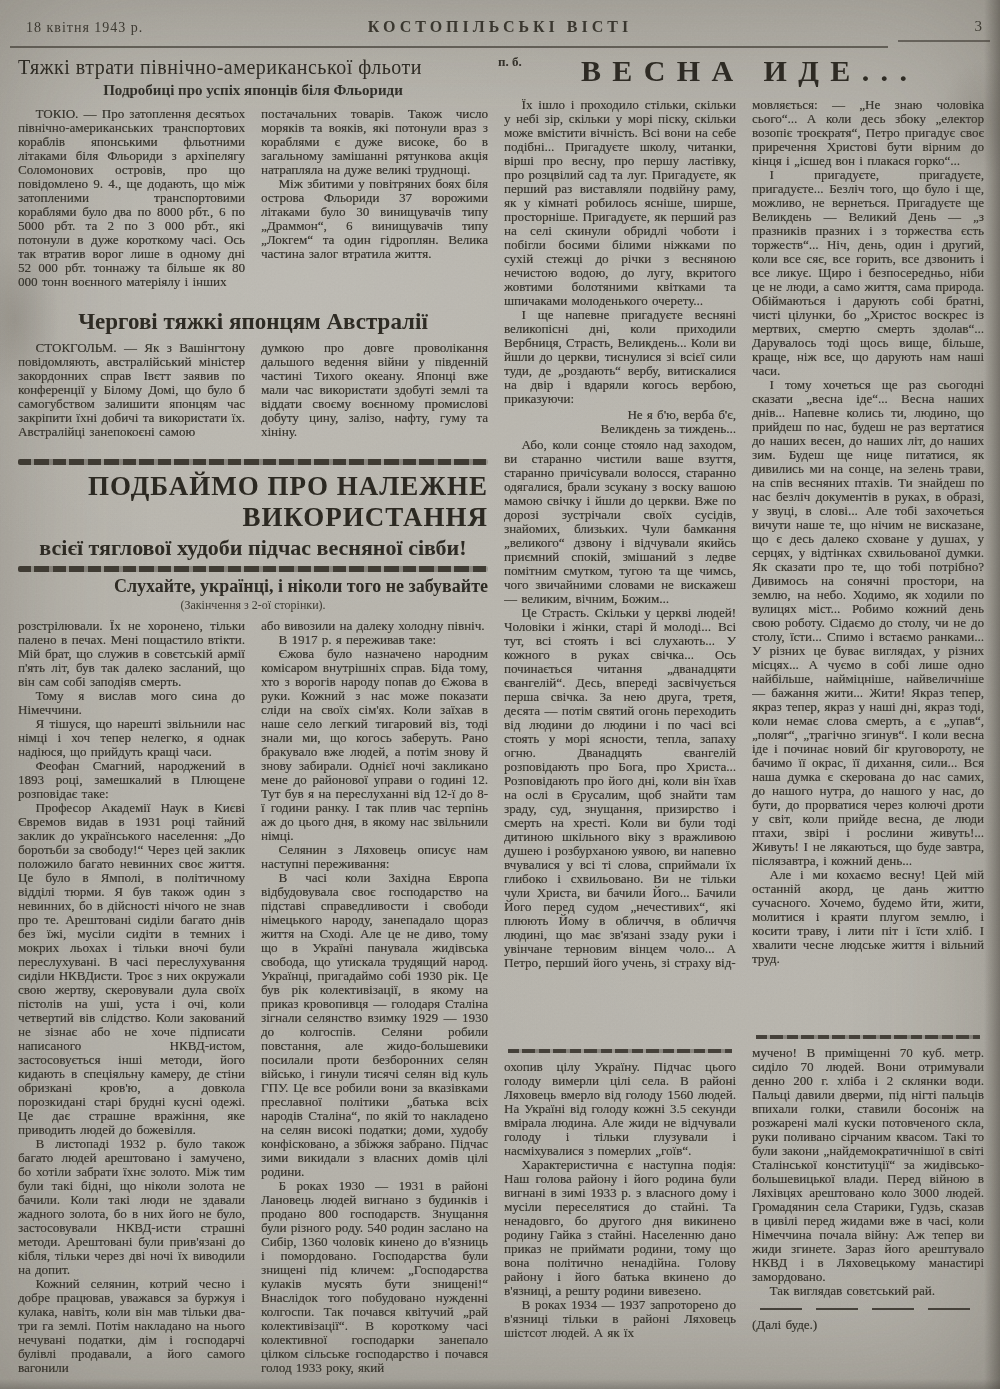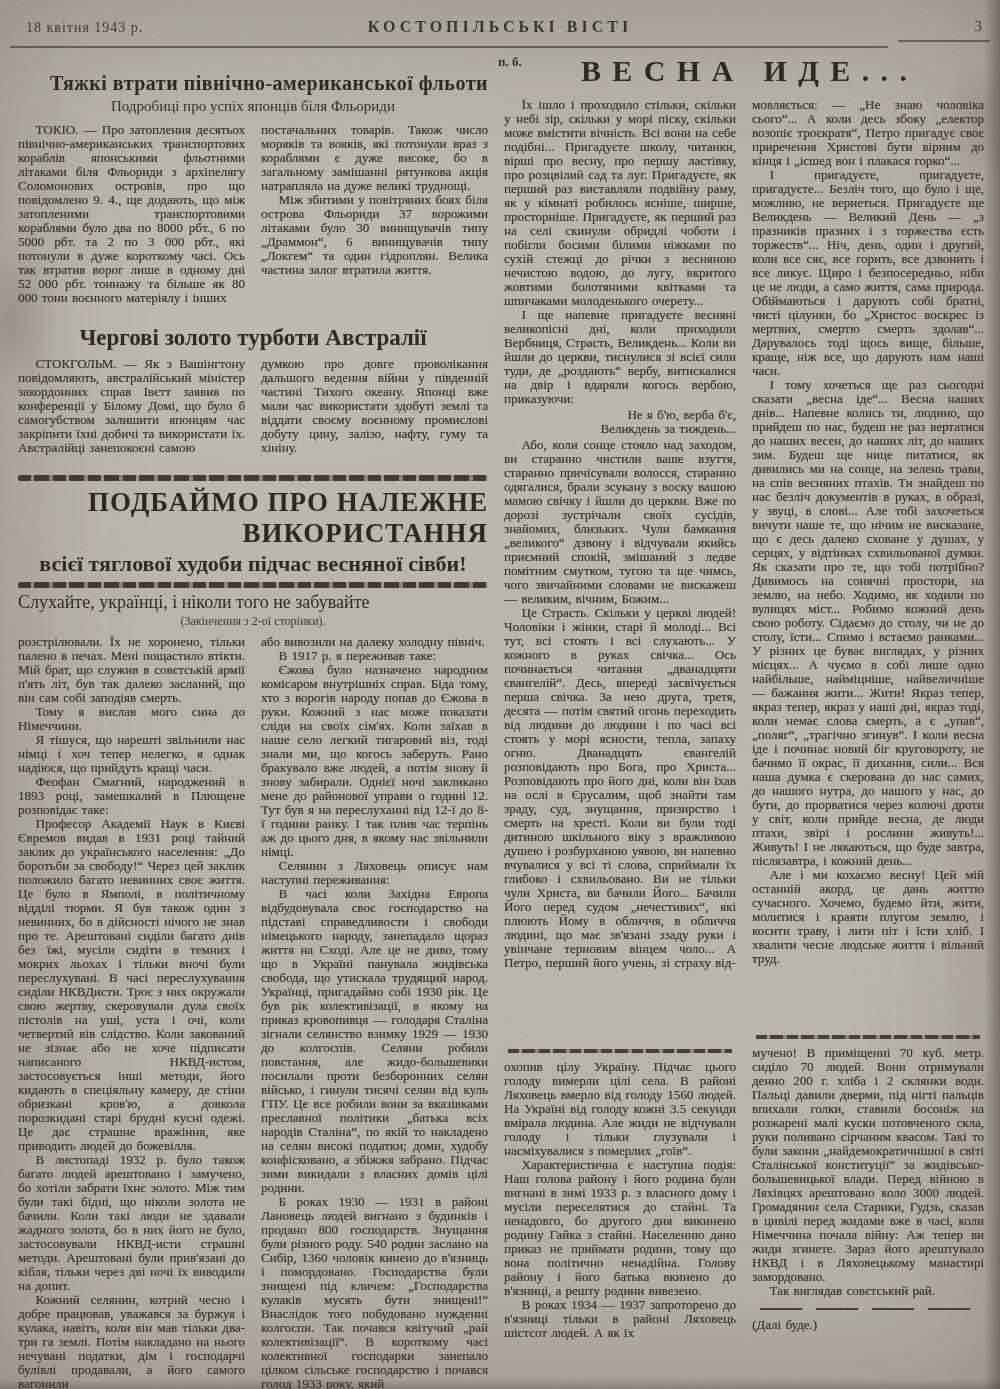--- a/index.html
+++ b/index.html
@@ -24,22 +24,22 @@
   .mh-title { position:absolute; left:0; right:0; top:2px; text-align:center;
     font-size:16px; font-weight:bold; letter-spacing:4px; color:#3a372f; }
   .mh-page { position:absolute; right:18px; top:2px; font-size:15px; color:#3c3931; }
   .mh-rule { position:absolute; top:46px; left:10px; width:878px; height:2px; background:#4a463e; opacity:.75; }
   .mh-rule-r { position:absolute; top:40px; left:898px; width:92px; height:2px; background:#4a463e; opacity:.7; }
 
   .half { position:absolute; top:54px; }
   .left-half { left:18px; width:470px; }
   .right-half { left:504px; width:480px; }
 
-  .headline1 { font-size:20px; font-weight:bold; text-align:right; margin:18px 0 3px; color:#2e2b24; letter-spacing:.5px; }
-  .subtitle1 { font-size:15px; font-weight:normal; text-align:center; margin:0 0 8px; color:#32302a; }
+  .headline1 { font-size:20px; font-weight:normal; text-align:left; margin:2px 0 3px; color:#2e2b24; letter-spacing:.5px; }
+  .subtitle1 { font-size:15px; font-weight:bold; text-align:center; margin:0 0 8px; color:#32302a; }
   .headline2 { font-size:23px; font-weight:bold; text-align:center; margin:8px 0 6px; color:#2e2b24; }
 
   .cols { display:flex; gap:16px; }
   .col { flex:1; overflow:hidden; }
   .fleet-cols { height:194px; }
   .aus-cols { height:112px; }
   .care-cols { height:792px; }
 
   .para { margin:0; font-size:13px; line-height:14px; text-align:justify;
     text-indent:1.35em; color:#39362e;
@@ -49,21 +49,21 @@
   .center-note { text-align:left; text-indent:0; margin-top:8px; }
   .rule-dash-item { height:2px; margin:10px 8px 0; text-indent:0;
     background:repeating-linear-gradient(90deg,#45413a 0 42px, transparent 42px 56px); }
 
   .banner { margin-top:6px; }
   .rule-ornate { height:6px; margin:4px 0;
     background:repeating-linear-gradient(90deg,#3f3b33 0 13px, rgba(63,59,51,.25) 13px 16px, #3f3b33 16px 31px, rgba(63,59,51,.4) 31px 35px);
     border-radius:2px; }
   .banner-l1 { font-size:27px; font-weight:bold; text-align:right; margin:6px 0 2px; color:#2c2922; letter-spacing:1px; }
   .banner-l2 { font-size:22px; font-weight:bold; text-align:center; margin:0 0 5px; color:#2e2b24; }
-  .subhead { font-size:18px; font-weight:normal; text-align:left; margin:0 0 1px; color:#2e2b24; }
+  .subhead { font-size:18px; font-weight:bold; text-align:right; margin:0 0 1px; color:#2e2b24; }
   .note { font-size:12px; text-align:center; margin:0 0 6px; color:#3c3931; }
 
   .vesna-byline { position:absolute; left:-6px; top:0; font-size:13px; font-weight:bold; color:#34312a; }
   .vesna-title { font-size:30px; font-weight:bold; text-align:center; letter-spacing:.38em;
     margin:0 0 10px; color:#2e2b24; text-indent:.38em; }
   .vesna-cols { height:1276px; }
   .vcol { display:flex; flex-direction:column; height:100%; }
   .block-a { height:944px; overflow:hidden; }
   .block-b { height:930px; overflow:hidden; }
   .block-rest { flex:1; overflow:hidden; }
@@ -104,21 +104,21 @@
     <div class="cols fleet-cols">
       <div class="col">
           <p class="para">ТОКІО. — Про затоплення десятьох північно-американських транспортових кораблів японськими фльотними літаками біля Фльориди з архіпелягу Соломонових островів, про що повідомлено 9. 4., ще додають, що між затопленими транспортовими кораблями було два по 8000 рбт., 6 по 5000 рбт. та 2 по 3 000 рбт., які потонули в дуже короткому часі. Ось так втратив ворог лише в одному дні 52 000 рбт. тоннажу та більше як 80 000 тонн воєнного матеріялу і інших</p>
         </div>
       <div class="col">
           <p class="para noindent">постачальних товарів. Також число моряків та вояків, які потонули враз з кораблями є дуже високе, бо в загальному замішанні рятункова акція натрапляла на дуже великі труднощі.</p>
           <p class="para">Між збитими у повітряних боях біля острова Фльориди 37 ворожими літаками було 30 винищувачів типу „Драммон“, 6 винищувачів типу „Локгем“ та один гідроплян. Велика частина залог втратила життя.</p>
         </div>
     </div>
 
-    <h2 class="headline2">Чергові золото турботи Австралії</h2>
+    <h2 class="headline2">Чергові тяжкі японцям Австралії</h2>
     <div class="cols aus-cols">
       <div class="col">
           <p class="para">СТОКГОЛЬМ. — Як з Вашінгтону повідомляють, австралійський міністер закордонних справ Івєтт заявив по конференції у Білому Домі, що було б самогубством залишити японцям час закріпити їхні добичі та використати їх. Австралійці занепокоєні самою</p>
         </div>
       <div class="col">
           <p class="para noindent">думкою про довге проволікання дальшого ведення війни у південній частині Тихого океану. Японці вже мали час використати здобуті землі та віддати своєму воєнному промислові добуту цину, залізо, нафту, гуму та хініну.</p>
         </div>
     </div>
 
     <div class="banner">

